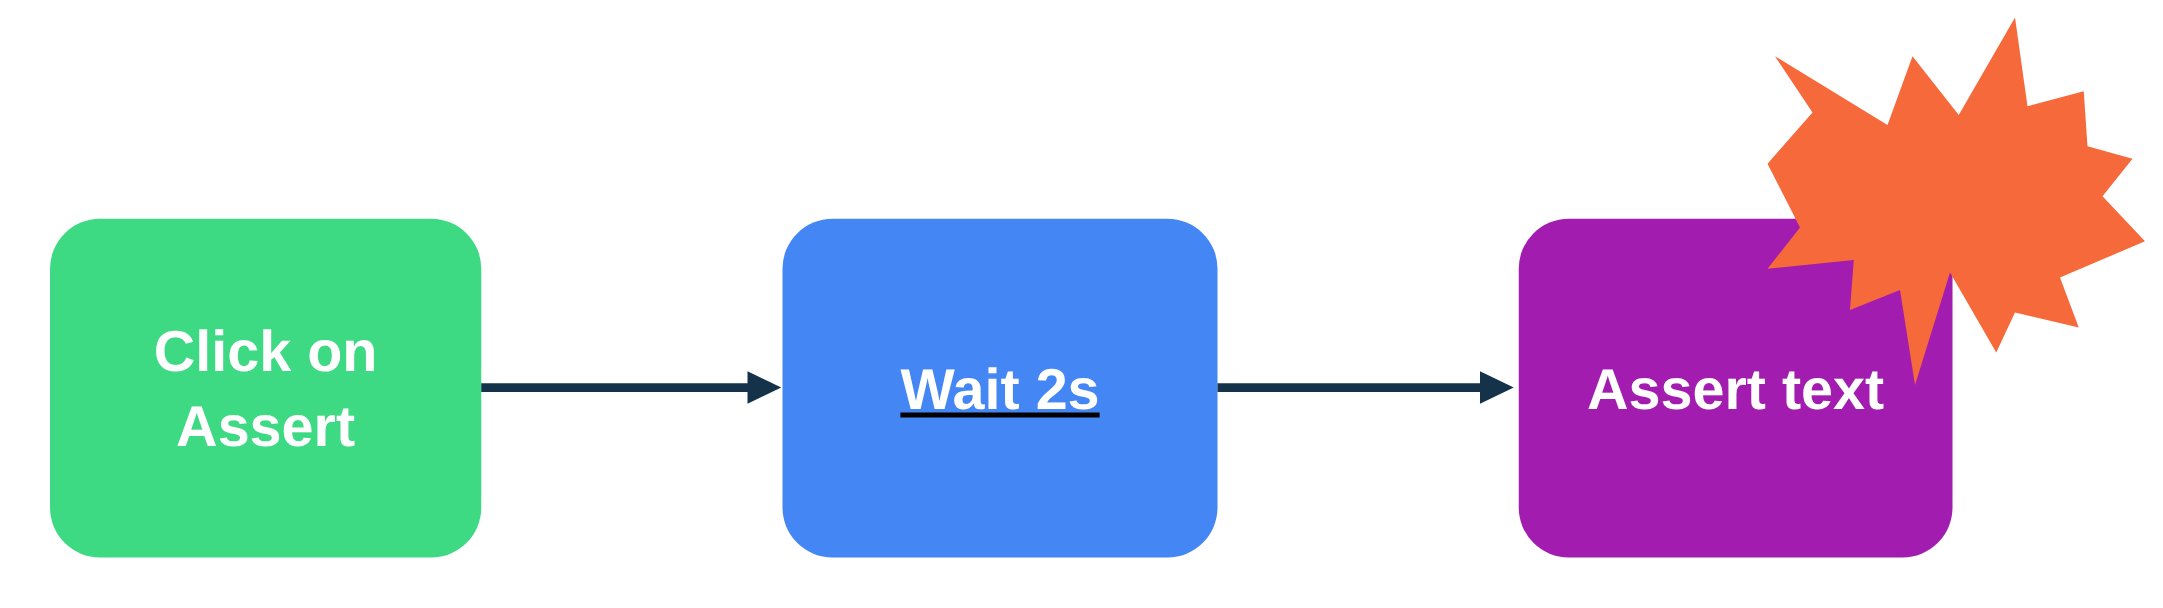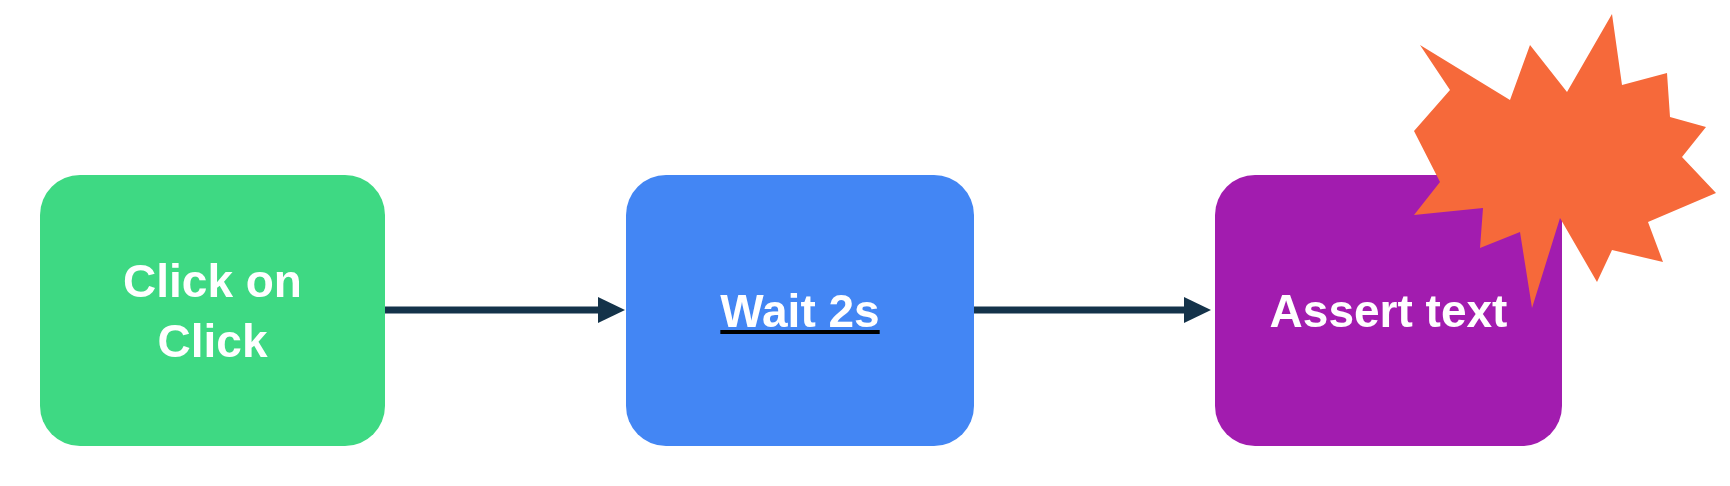--- a/index.html
+++ b/index.html
@@ -46,21 +46,21 @@
     pointer-events: none;
   }
 </style>
 </head>
 <body>
 
 <div class="canvas">
 
   <div class="node node-1" style="background-color: rgb(62, 217, 131);">
     <span class="line">Click on</span>
-    <span class="line">Click</span>
+    <span class="line">Assert</span>
   </div>
 
   <div class="node node-2" style="background-color: rgb(67, 134, 244);">
     <span class="line">Wait 2s</span>
   </div>
 
   <div class="node node-3" style="background-color: #a21caf;">
     <span class="line">Assert text</span>
   </div>
 

